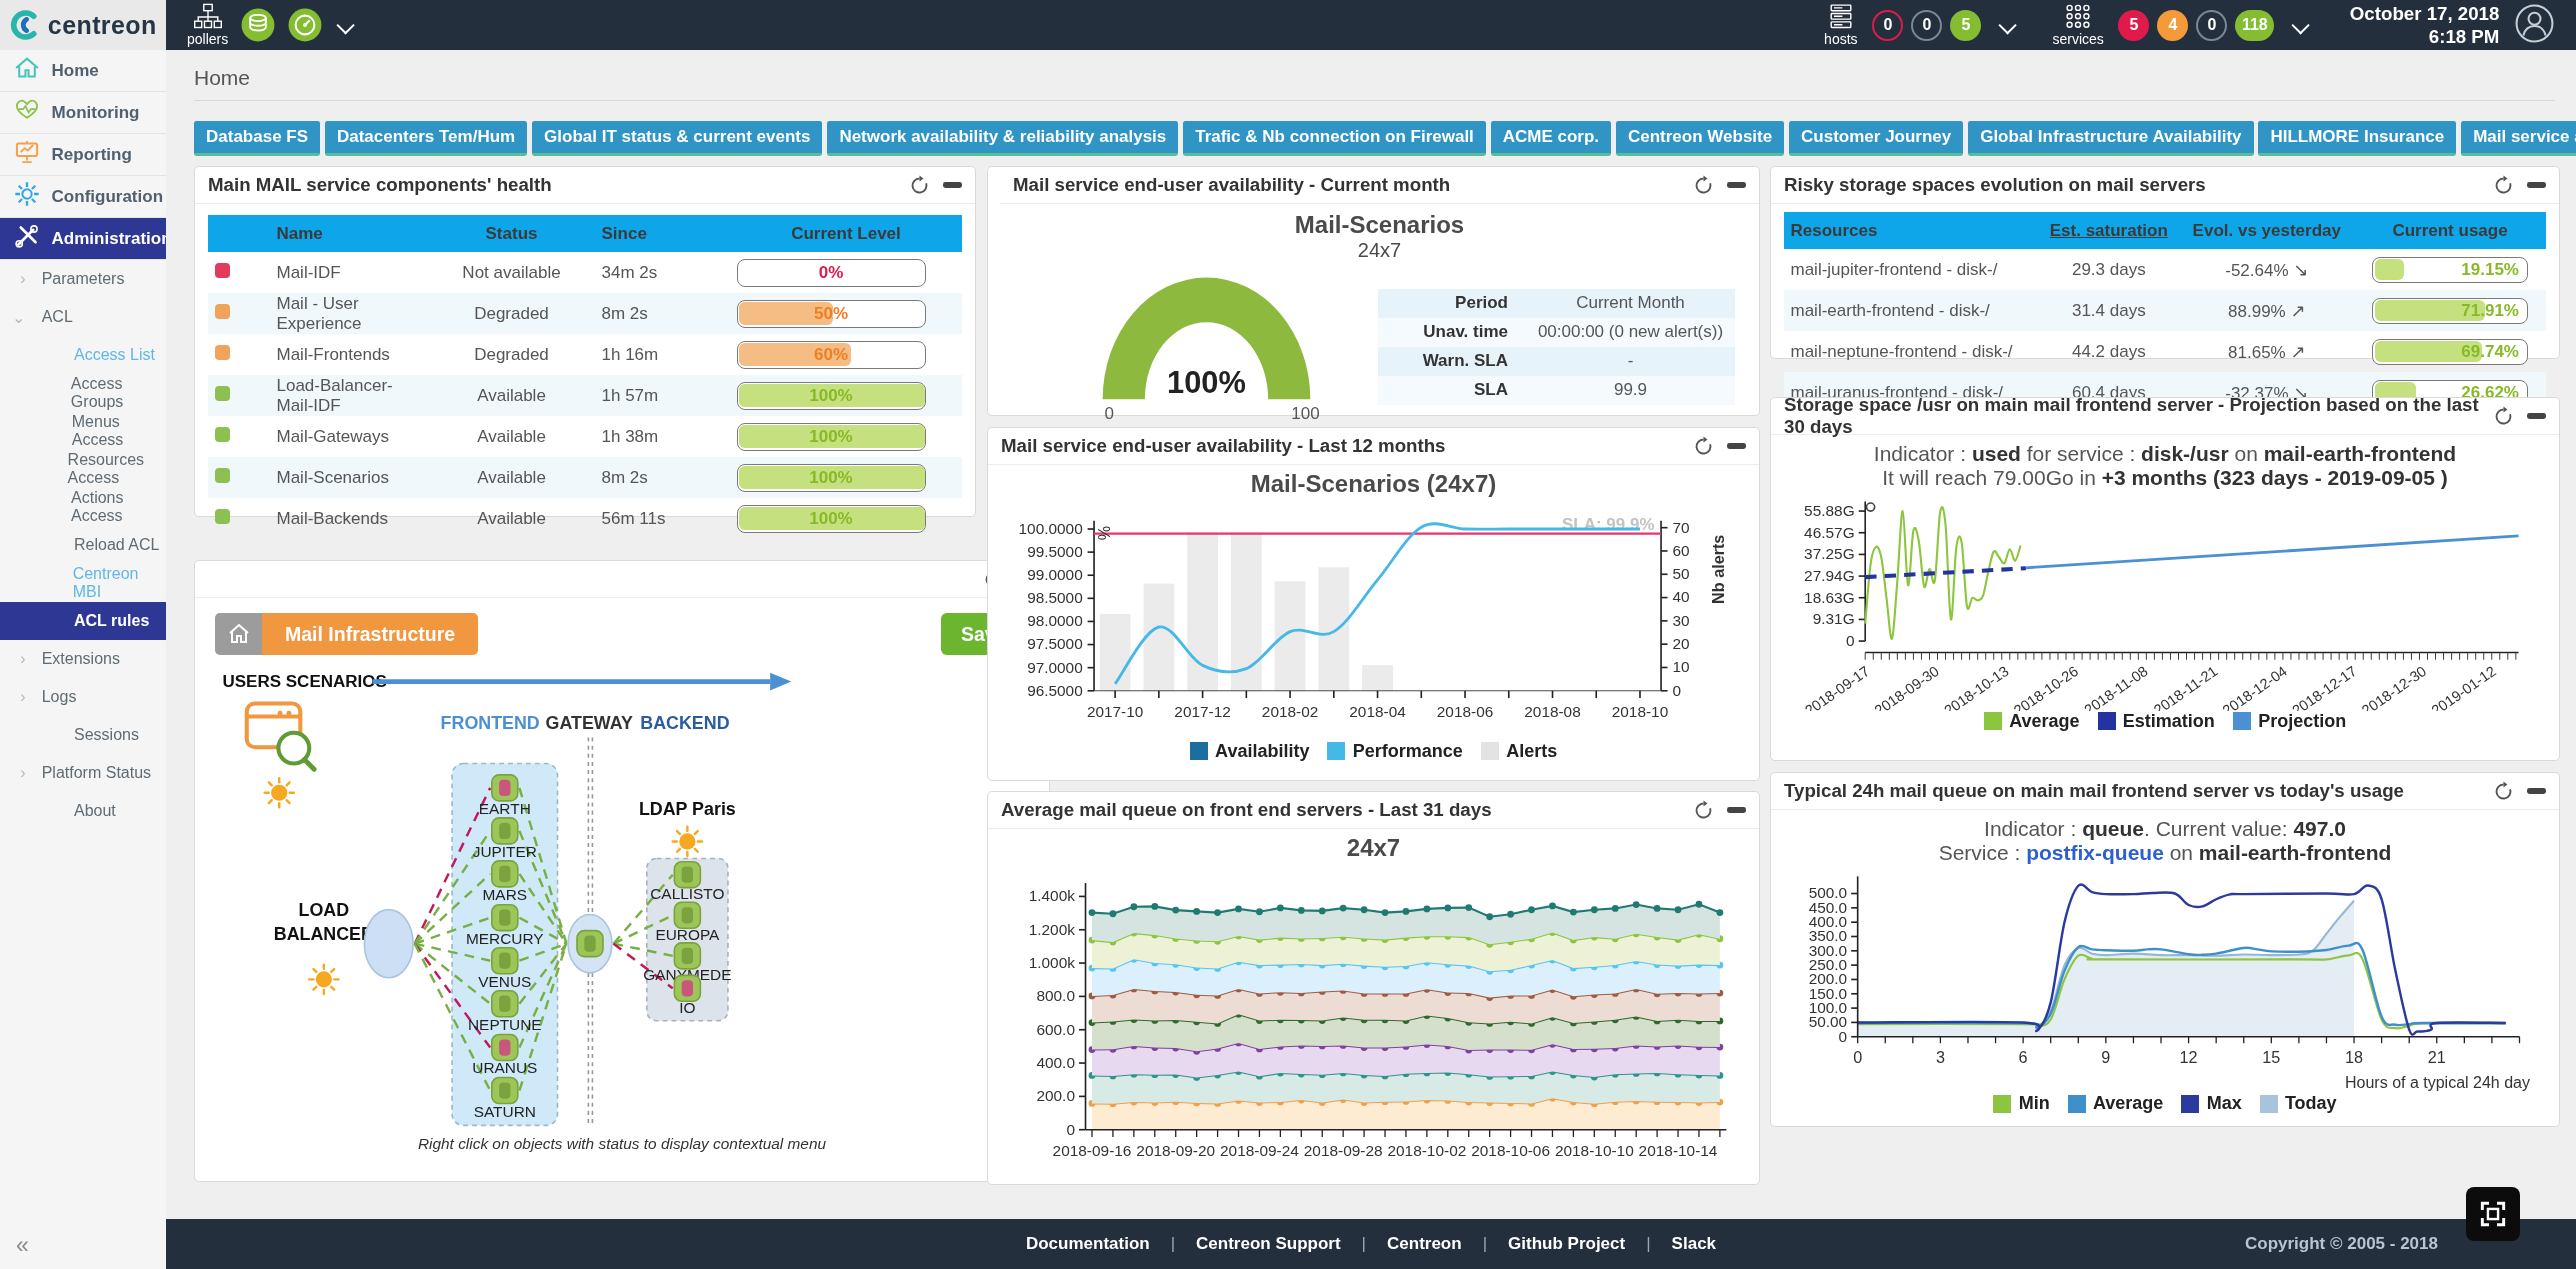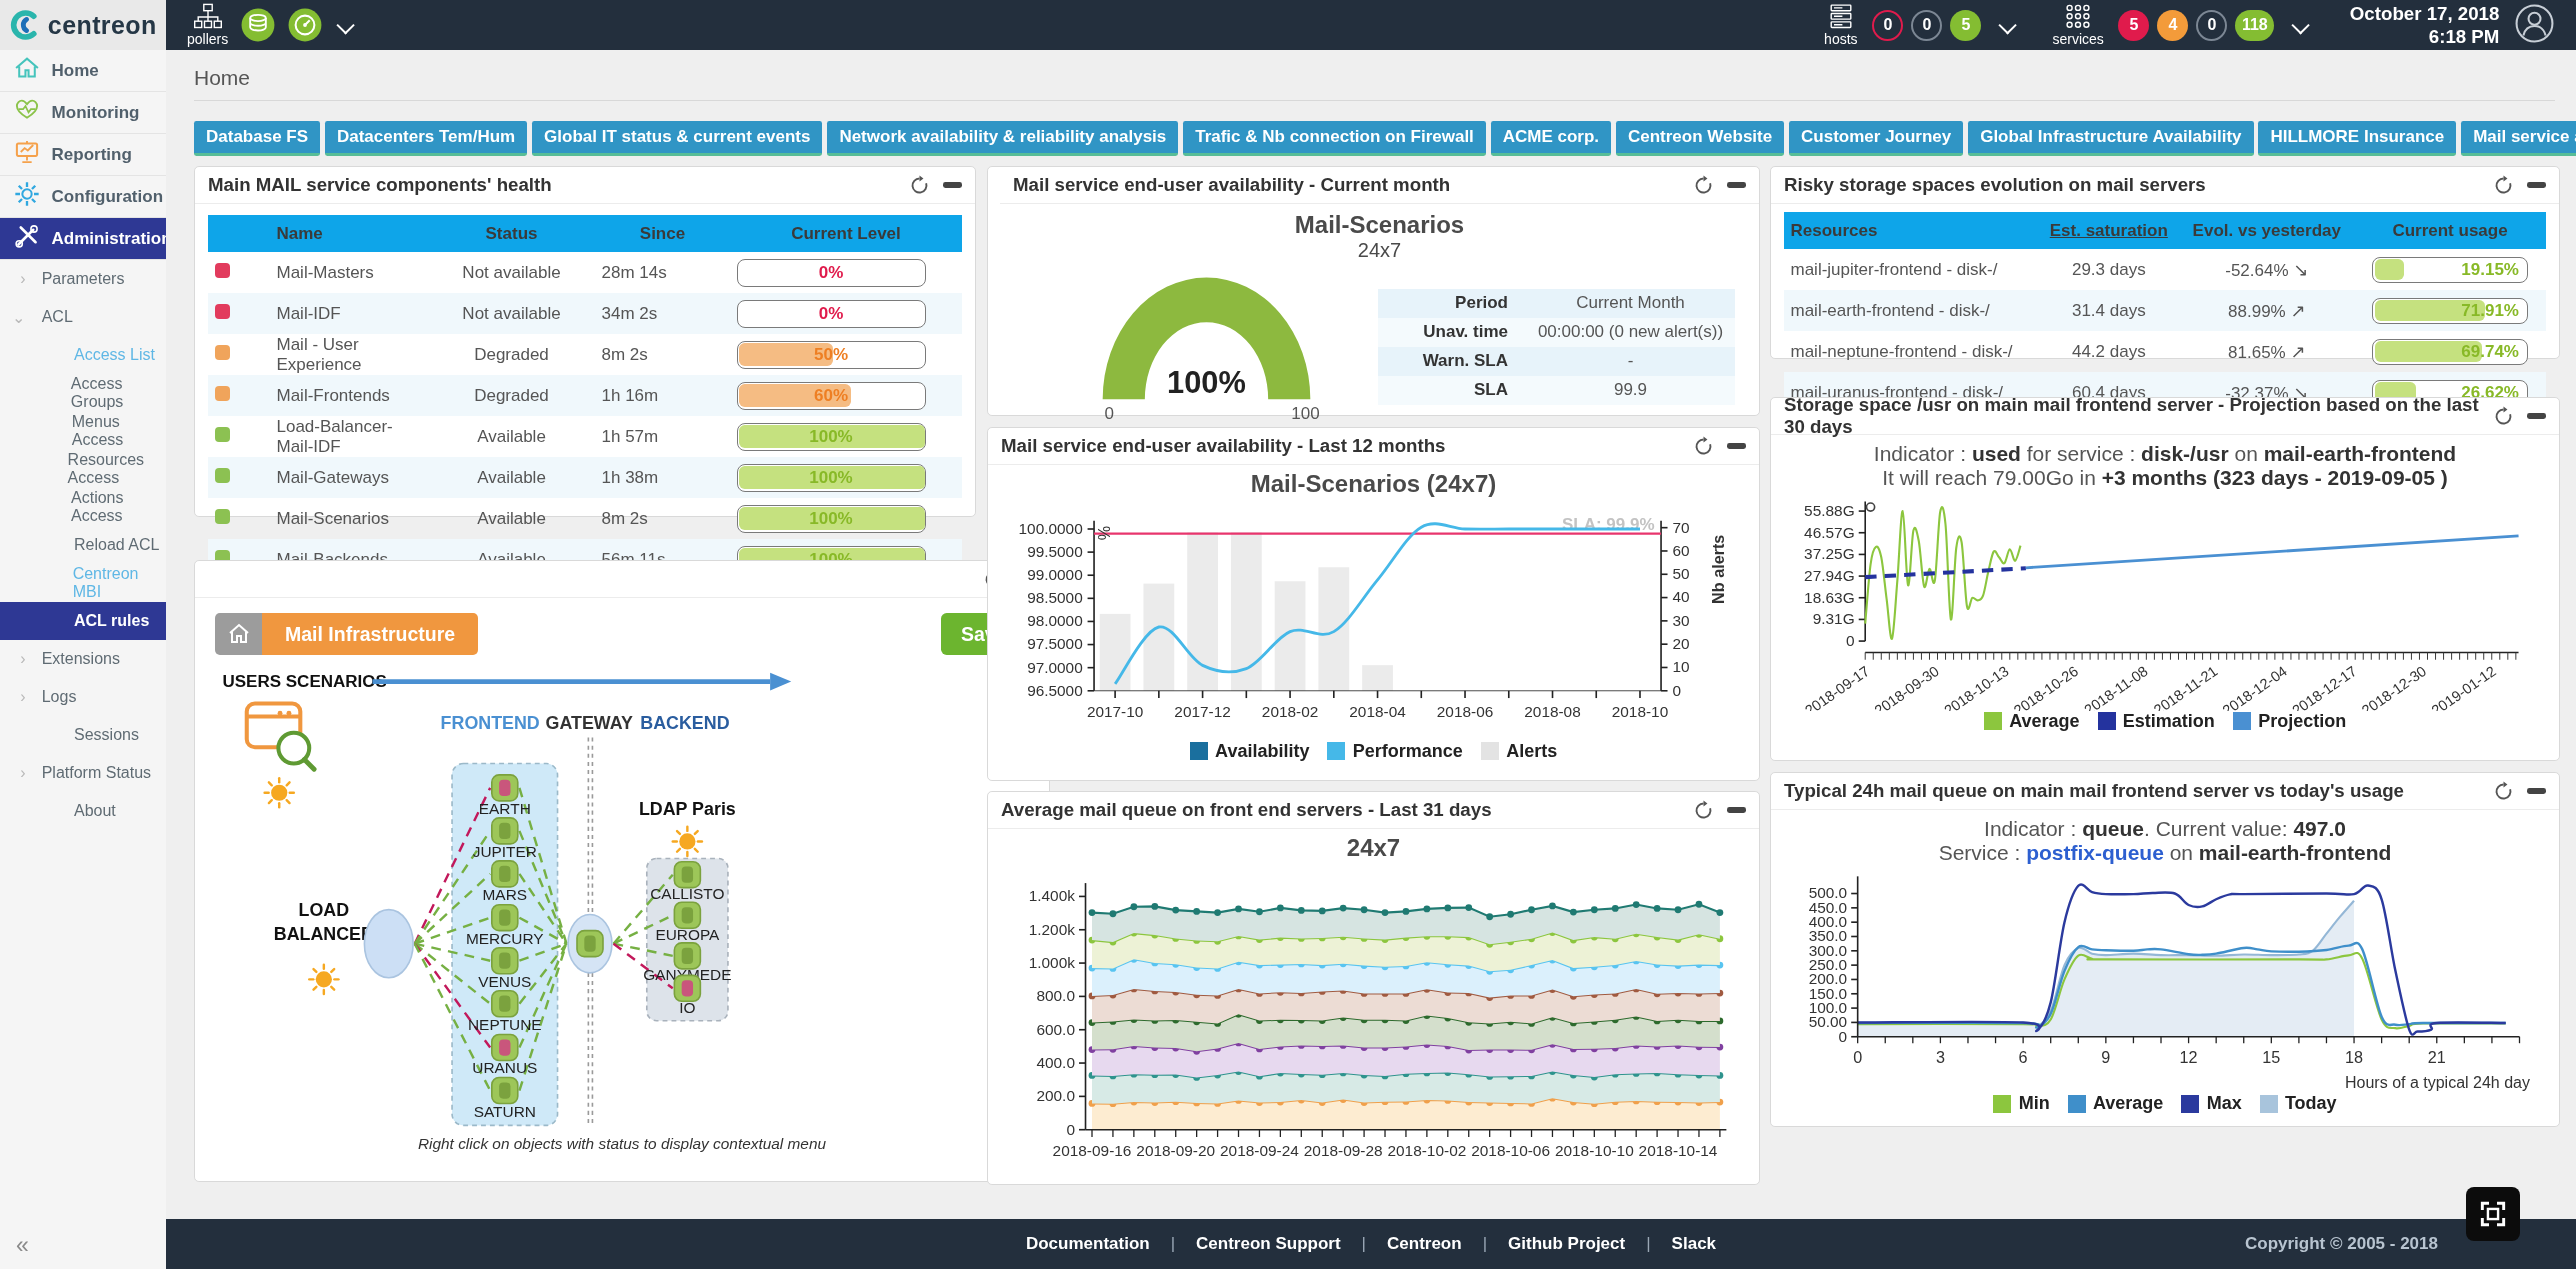--- a/index.html
+++ b/index.html
@@ -338,36 +338,25 @@
             <span class="dash"></span>
           </span>
         </div>
       <div class="pb">
         <table class="grid">
           <thead>
               <tr id="health-head">
                 <th style="width: 49px;"></th>
                 <th>Name</th>
                 <th style="width: 154px; text-align: center;">Status</th>
-                <th style="width: 122px; text-align: center;">Since</th>
+                <th style="width: 122px;">Since</th>
                 <th style="width: 219px; text-align: center;">Current Level</th>
               </tr>
             </thead>
           <tbody id="health-rows">
-              <tr>
-                <td><span class="dot" style="background:#e23b5d"></span></td>
-                <td>Mail-Masters</td>
-                <td style="text-align:center">Not available</td>
-                <td>28m 14s</td>
-                <td>
-                  <div class="lvl">
-                    <div class="pct" style="color:#e01b4c">0%</div>
-                  </div>
-                </td>
-              </tr>
               <tr>
                 <td><span class="dot" style="background:#e23b5d"></span></td>
                 <td>Mail-IDF</td>
                 <td style="text-align:center">Not available</td>
                 <td>34m 2s</td>
                 <td>
                   <div class="lvl">
                     <div class="pct" style="color:#e01b4c">0%</div>
                   </div>
                 </td>

